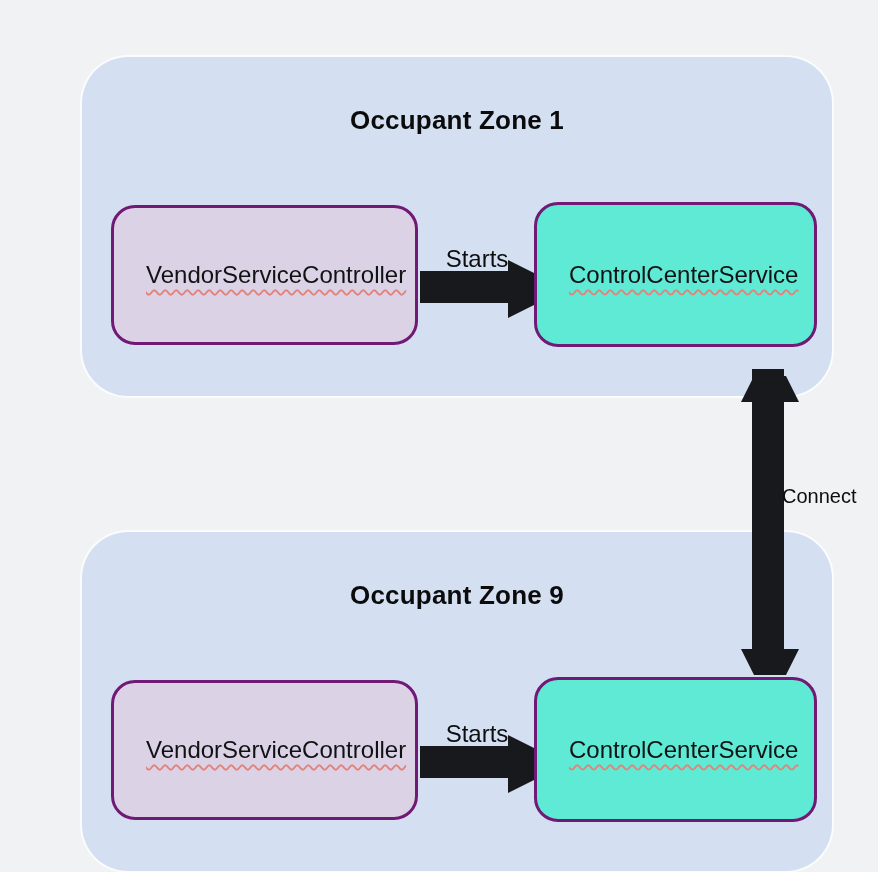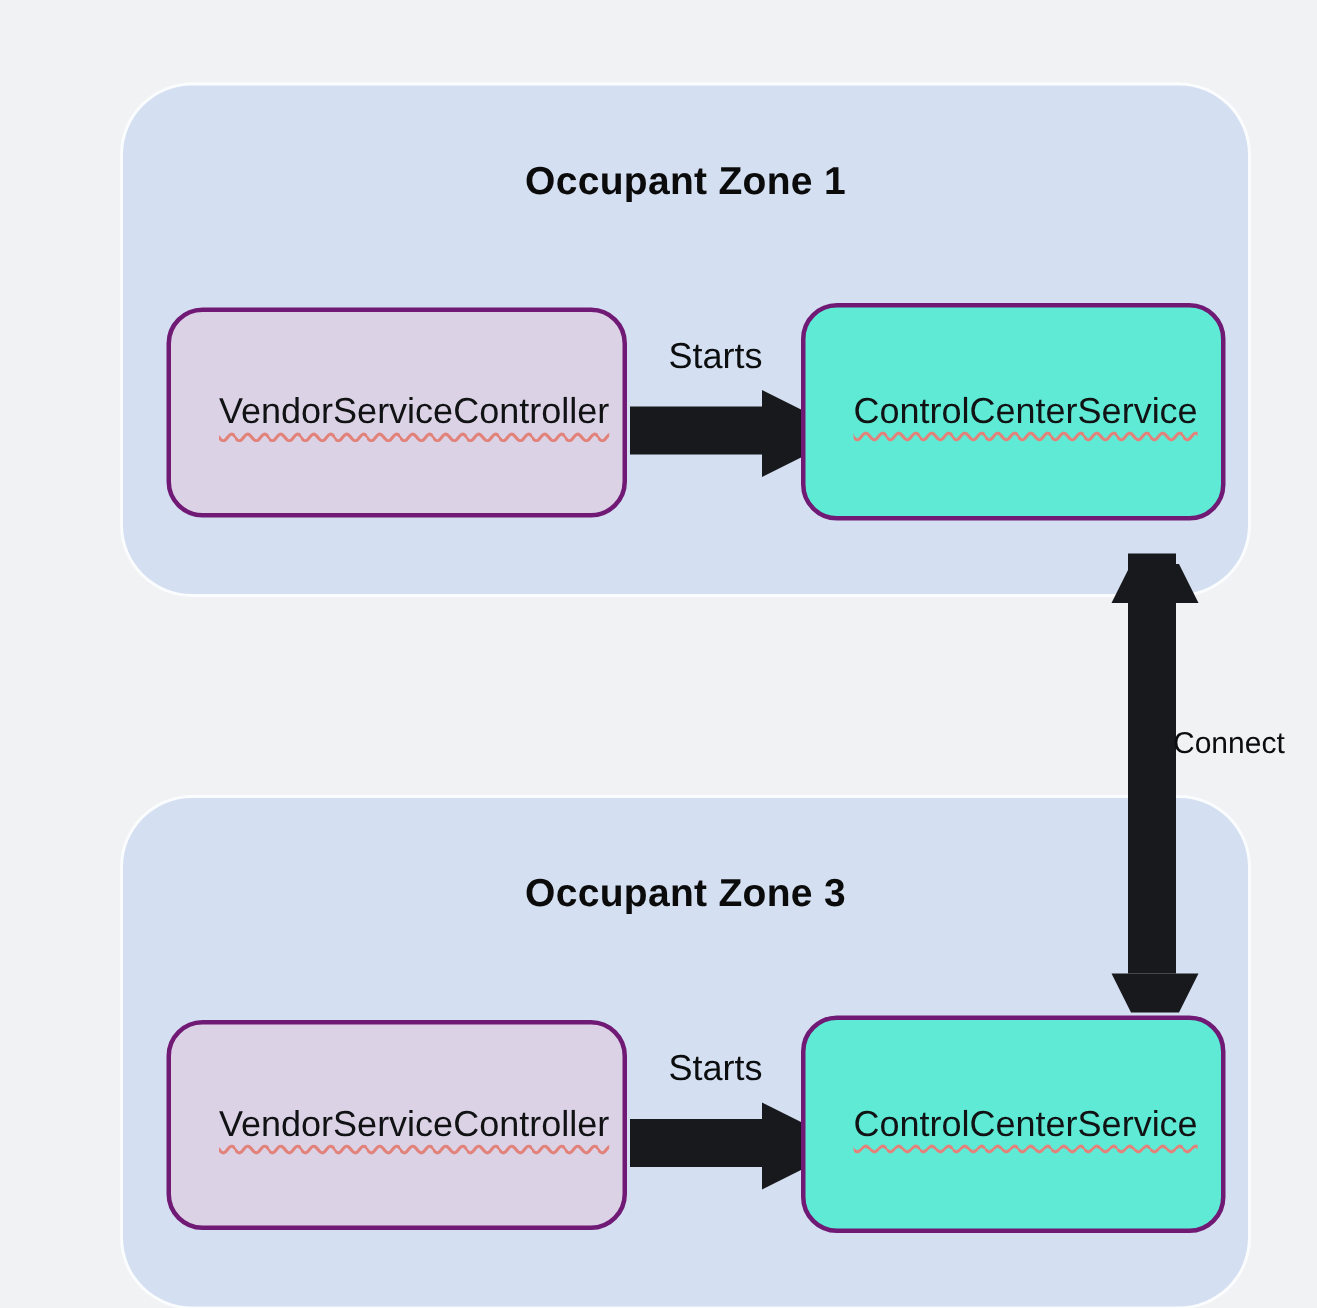--- a/index.html
+++ b/index.html
@@ -66,21 +66,21 @@
   .node-label {
     text-decoration-line: underline;
     text-decoration-style: wavy;
     text-decoration-color: #e2837b;
     text-decoration-thickness: 2px;
     text-underline-offset: 6px;
   }
   .edge-label {
     position: absolute;
     left: 336px;
-    top: 151px;
+    top: 172px;
     width: 118px;
     text-align: center;
     font-size: 24px;
     color: #0c0d0e;
   }
   .h-arrow-line {
     position: absolute;
     left: 338px;
     top: 214px;
     width: 88px;
@@ -153,21 +153,21 @@
     <div class="edge-label">Starts</div>
     <div class="h-arrow-line"></div>
     <div class="h-arrow-head"></div>
 
     <div class="node node-control">
       <span class="node-label">ControlCenterService</span>
     </div>
   </section>
 
   <section class="zone zone-2">
-    <h2 class="zone-title">Occupant Zone 3</h2>
+    <h2 class="zone-title">Occupant Zone 9</h2>
 
     <div class="node node-vendor">
       <span class="node-label">VendorServiceController</span>
     </div>
 
     <div class="edge-label">Starts</div>
     <div class="h-arrow-line"></div>
     <div class="h-arrow-head"></div>
 
     <div class="node node-control">

